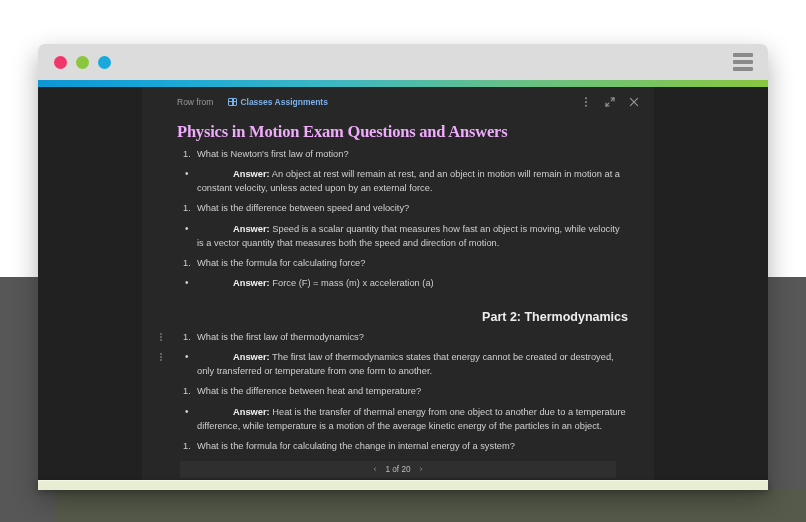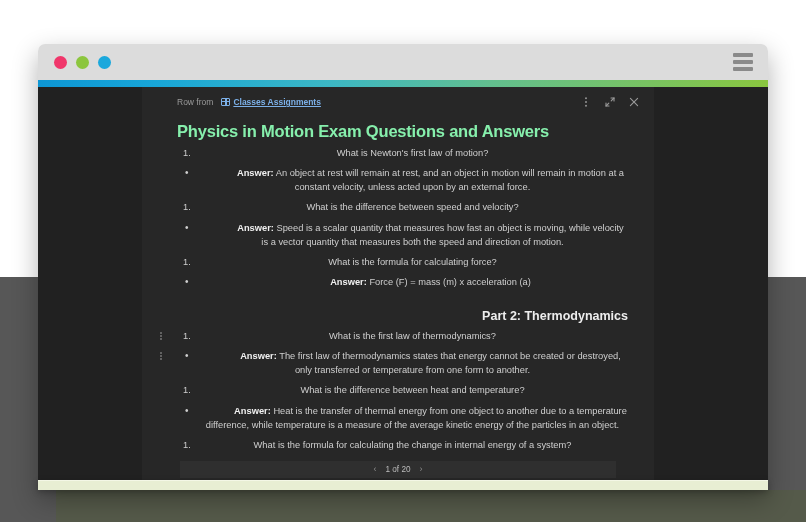--- a/index.html
+++ b/index.html
@@ -93,26 +93,26 @@
     overflow: hidden;
   }
 
   #doc-header {
     display: flex;
     align-items: center;
     justify-content: space-between;
     padding: 9px 14px 6px 35px;
   }
   #breadcrumb {
-    display: flex; align-items: flex-start; gap: 8px;
+    display: flex; align-items: flex-start; gap: 15px;
     font-size: 8.5px; color: #9a9a9a; white-space: nowrap;
   }
   #breadcrumb .src-link {
     display: inline-flex; align-items: center; gap: 3px;
-    color: #7cb0e8; font-weight: 600; cursor: pointer; text-decoration: underline;
+    color: #7cb0e8; font-weight: 600; cursor: pointer;
   }
   .grid-icon {
     display: inline-block;
     width: 9px; height: 8px;
     border: 1.2px solid #7cb0e8;
     border-radius: 1px;
     position: relative;
   }
   .grid-icon::before {
     content: ""; position: absolute;
@@ -129,22 +129,22 @@
 
   
   #doc-body {
     padding: 8px 26px 0 35px;
     height: 345px;
     overflow: hidden;
     position: relative;
   }
 
   #doc-title {
-    font-size: 16.5px; font-weight: bold; color: #86efac;
-    letter-spacing: -0.2px; margin-bottom: 5px;
+    font-size: 16.5px; font-weight: bold; color: #f0abfc;
+    letter-spacing: -0.2px; margin-bottom: 5px; font-family: Liberation Serif, serif;
   }
   .part-heading {
     font-size: 12.5px; font-weight: bold; color: #ededed;
     margin-bottom: 6px;
   }
   .part-heading.spaced { margin-top: 20px; text-align: right; }
 
   .qa-block { position: relative; }
 
   .q-item, .a-item {
@@ -158,21 +158,21 @@
   .q-item .marker {
     width: 20px; flex: 0 0 20px;
     text-align: left; padding-left: 6px;
     color: #cfcfcf;
   }
   .a-item .marker {
     width: 20px; flex: 0 0 20px;
     text-align: left; padding-left: 8px;
     color: #cfcfcf; font-size: 10px; line-height: 1.35;
   }
-  .q-item .txt, .a-item .txt { flex: 1; text-align: center; }
+  .q-item .txt, .a-item .txt { flex: 1; }
   .a-item .txt b { color: #f0f0f0; font-weight: bold; margin-left: 36px; }
 
   
   .drag-handle {
     position: absolute;
     left: -21px; top: 1px;
     width: 10px; height: 12px;
     display: flex; flex-direction: column;
     align-items: center; justify-content: center; gap: 1.5px;
     cursor: grab;
@@ -318,21 +318,21 @@
                   </span>
                   <span class="marker">•</span>
                   <span class="txt"><b>Answer:</b> <span>The first law of thermodynamics states that energy cannot be created or destroyed, only transferred or temperature from one form to another.</span></span>
                 </div>
                 <div class="q-item">
                   <span class="marker">1.</span>
                   <span class="txt">What is the difference between heat and temperature?</span>
                 </div>
                 <div class="a-item">
                   <span class="marker">•</span>
-                  <span class="txt"><b>Answer:</b> <span>Heat is the transfer of thermal energy from one object to another due to a temperature difference, while temperature is a measure of the average kinetic energy of the particles in an object.</span></span>
+                  <span class="txt"><b>Answer:</b> <span>Heat is the transfer of thermal energy from one object to another due to a temperature difference, while temperature is a motion of the average kinetic energy of the particles in an object.</span></span>
                 </div>
                 <div class="q-item">
                   <span class="marker">1.</span>
                   <span class="txt">What is the formula for calculating the change in internal energy of a system?</span>
                 </div>
               </div>
             </div>
         </div>
 
         <div id="pagination-bar">

